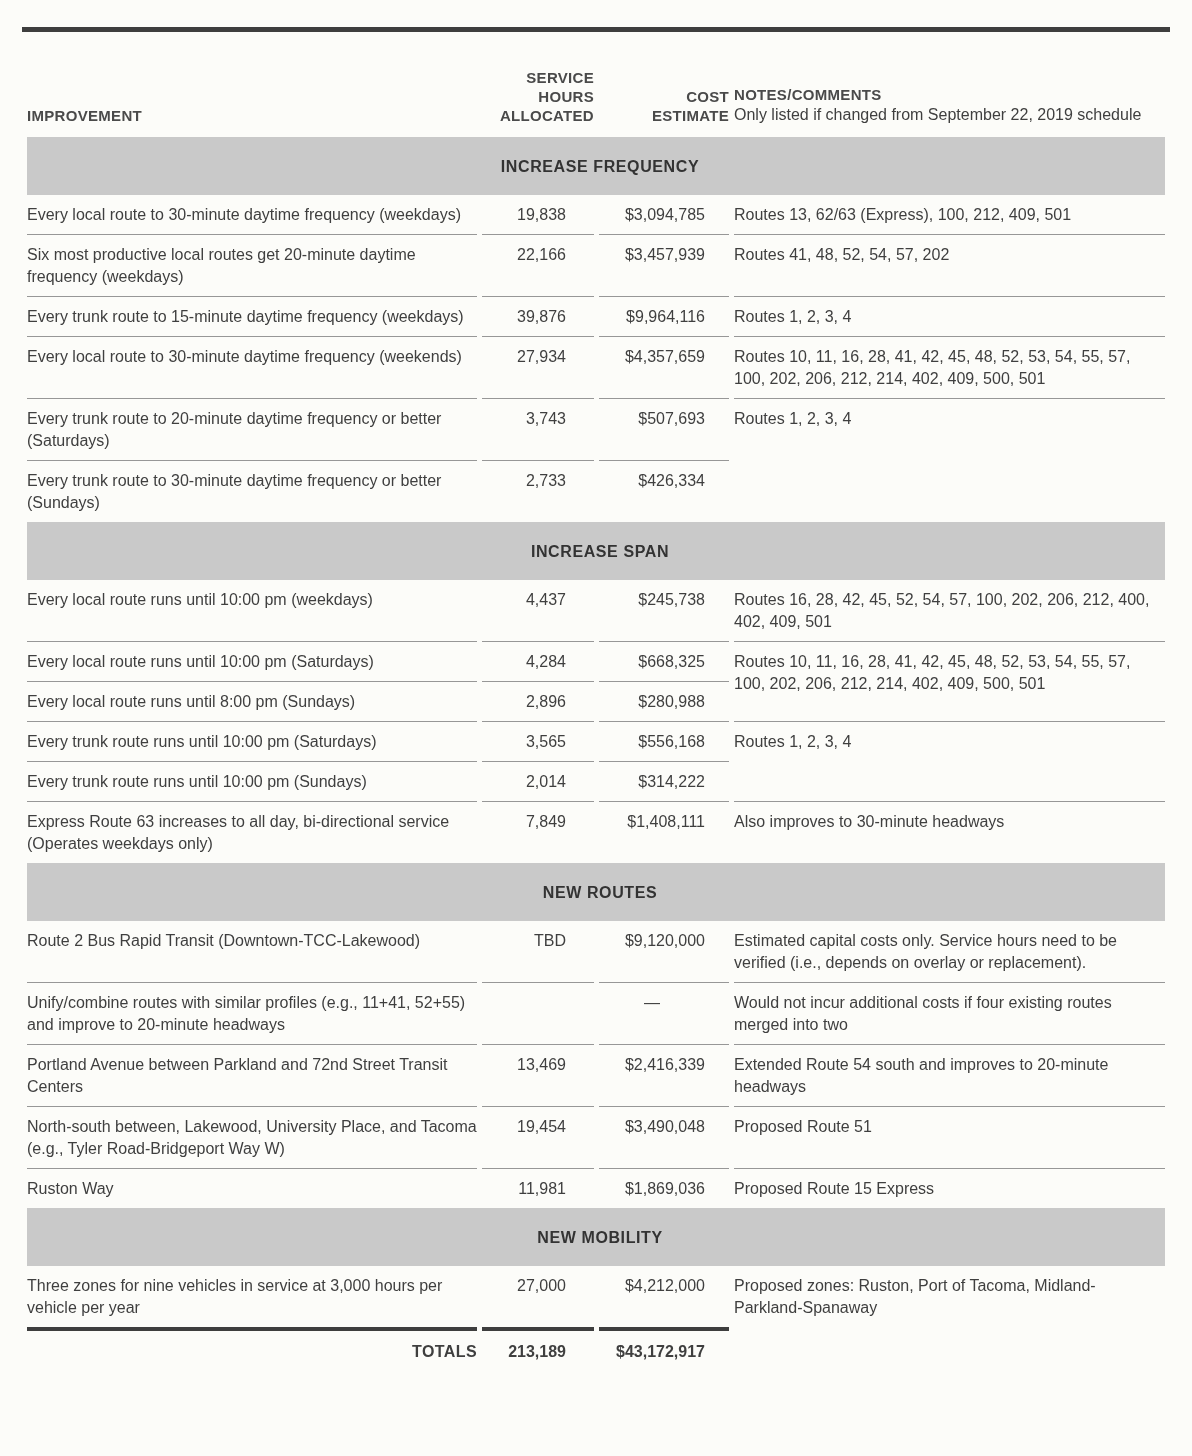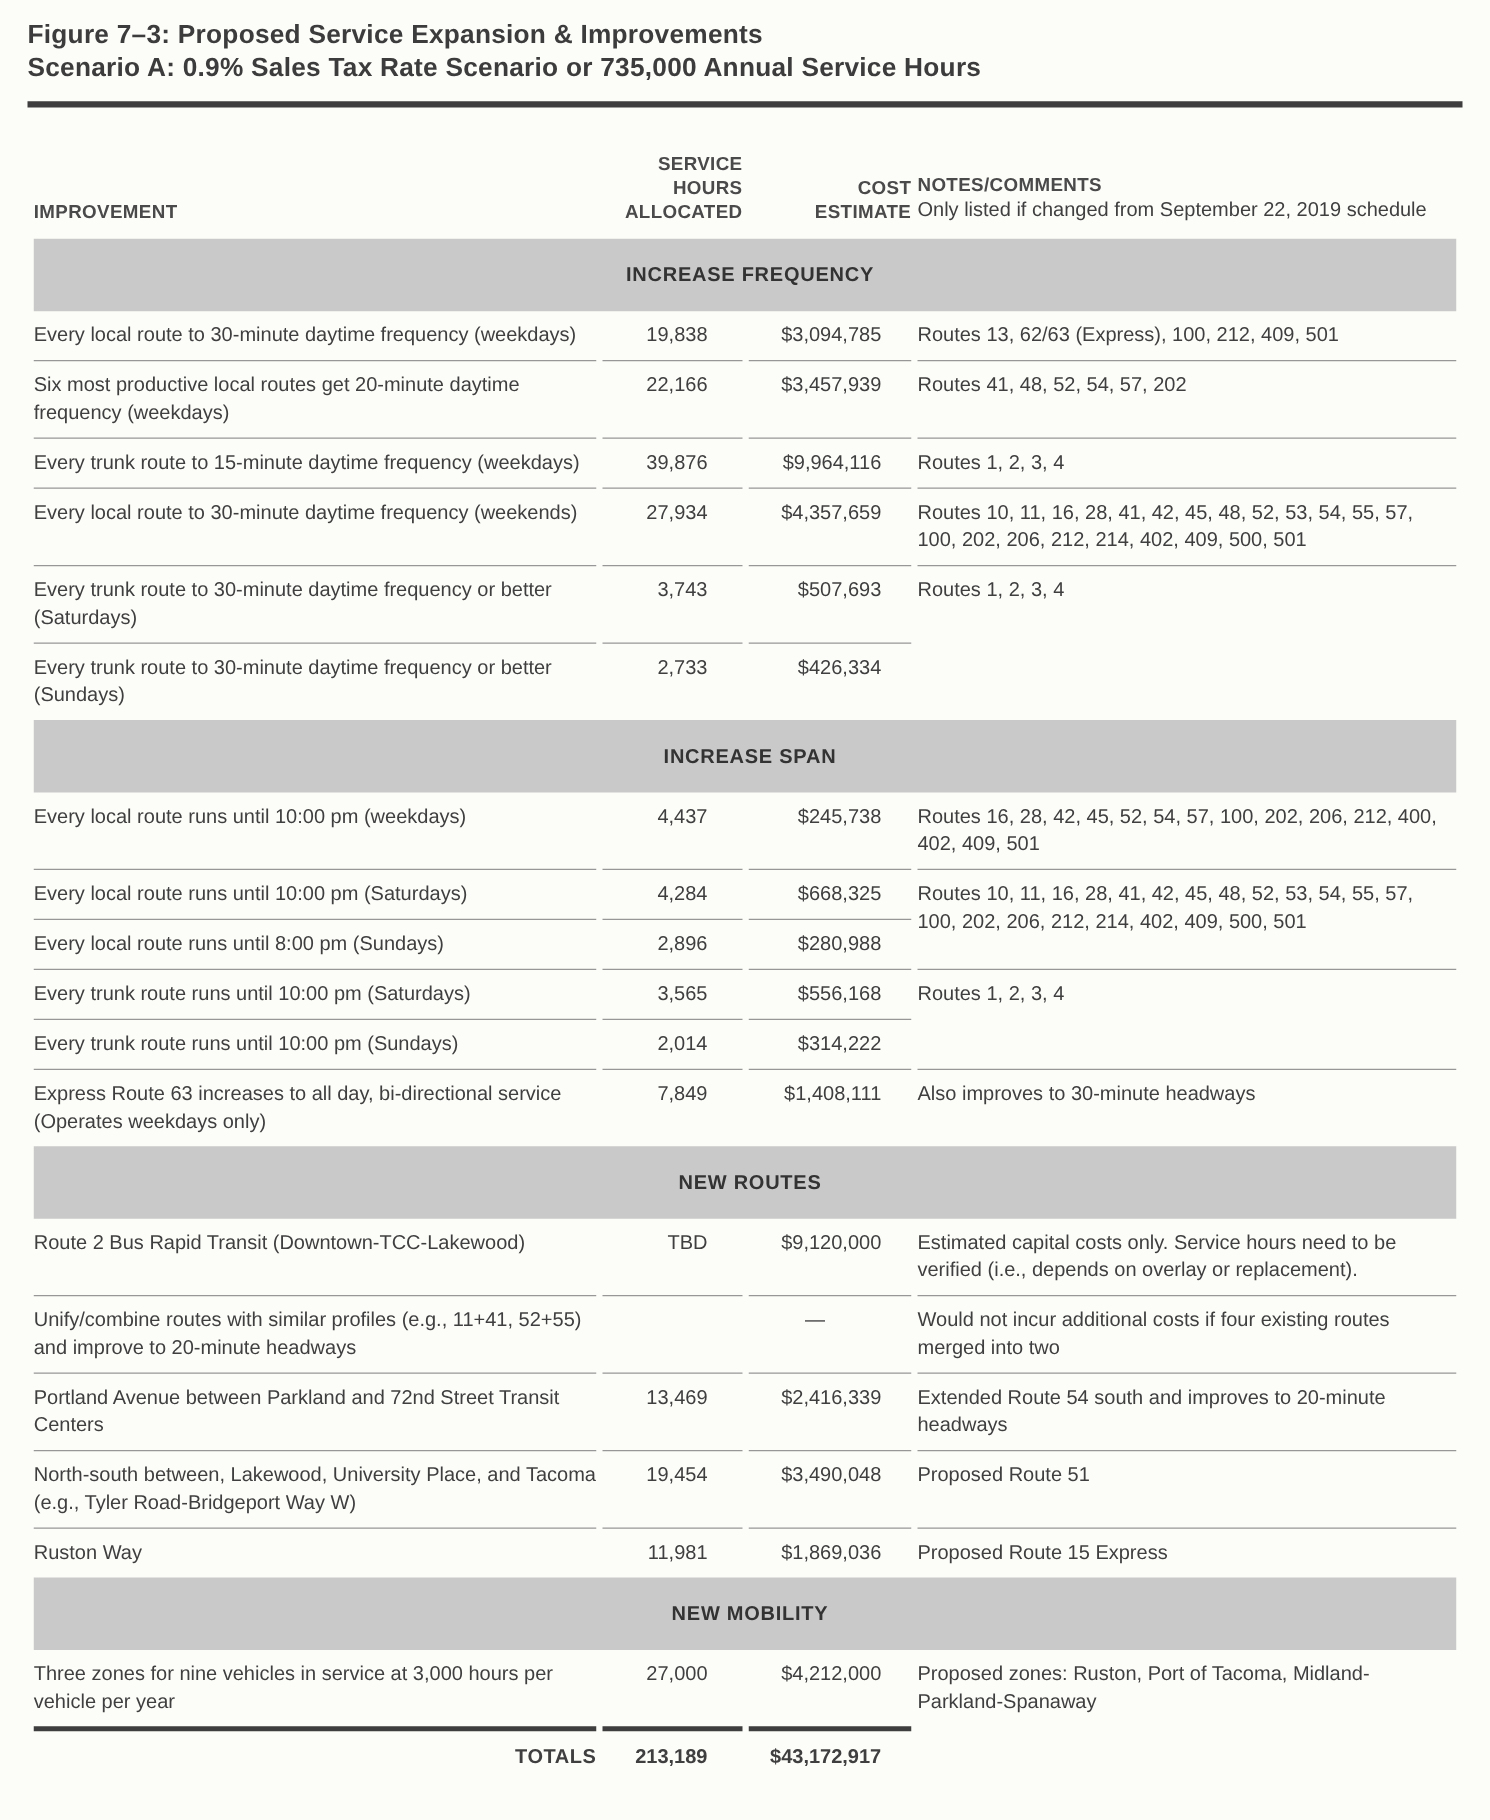--- a/index.html
+++ b/index.html
@@ -50,24 +50,20 @@
   td.bt { border-top: 1px solid #979797; }
   tr.totals td { font-weight: bold; padding-top: 10px; font-size: 16px; margin-top: 24px; }
   tr.totals td.thick { border-top: 4px solid #3e3e3e; }
   tr.totals td.t-label { text-align: right; letter-spacing: 0.4px; }
 </style>
 </head>
 <body>
 
 <div class="page">
 
-  <div>
-    <div class="title">Figure 7–3: Proposed Service Expansion &amp; Improvements</div>
-    <div class="title">Scenario A: 0.9% Sales Tax Rate Scenario or 735,000 Annual Service Hours</div>
-  </div>
 
   <div class="top-rule"></div>
 
   <div class="col-headers">
     <div class="ch ch-improvement">IMPROVEMENT</div>
     <div class="ch ch-hours">SERVICE
 HOURS
 ALLOCATED</div>
     <div class="ch ch-cost">COST
 ESTIMATE</div>
@@ -106,21 +102,21 @@
           <td class="c-cost num bt">$9,964,116</td>
           <td class="c-notes bt">Routes 1, 2, 3, 4</td>
         </tr>
         <tr>
           <td class="c-imp bt">Every local route to 30-minute daytime frequency (weekends)</td>
           <td class="c-hours num bt">27,934</td>
           <td class="c-cost num bt">$4,357,659</td>
           <td class="c-notes bt">Routes 10, 11, 16, 28, 41, 42, 45, 48, 52, 53, 54, 55, 57, 100, 202, 206, 212, 214, 402, 409, 500, 501</td>
         </tr>
         <tr>
-          <td class="c-imp bt">Every trunk route to 30-minute daytime frequency or better (Saturdays)</td>
+          <td class="c-imp bt">Every trunk route to 20-minute daytime frequency or better (Saturdays)</td>
           <td class="c-hours num bt">3,743</td>
           <td class="c-cost num bt">$507,693</td>
           <td class="c-notes bt" rowspan="2">Routes 1, 2, 3, 4</td>
         </tr>
         <tr>
           <td class="c-imp bt">Every trunk route to 30-minute daytime frequency or better (Sundays)</td>
           <td class="c-hours num bt">2,733</td>
           <td class="c-cost num bt">$426,334</td>
         </tr>
         <tr>

